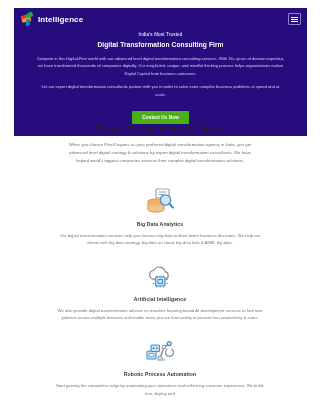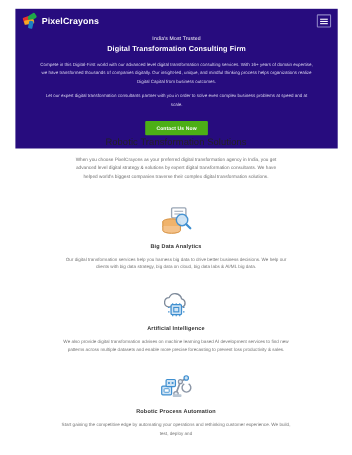--- a/index.html
+++ b/index.html
@@ -212,42 +212,42 @@
   <section class="hero">
 
     <nav class="nav">
       <div class="brand">
         <span class="brand-logo">
           <span class="p1"></span>
             <span class="p2"></span>
             <span class="p3"></span>
             <span class="p4"></span>
         </span>
-        <span class="brand-name">PixelCrayons</span>
+        <span class="brand-name">Intelligence</span>
       </div>
       <button class="menu-btn">
         <span></span>
           <span></span>
           <span></span>
       </button>
     </nav>
 
     <div class="hero-body">
       <p class="eyebrow">India's Most Trusted</p>
       <h1 class="hero-title">Digital Transformation Consulting Firm</h1>
       <p class="hero-para">Compete in this Digital-First world with our advanced level digital transformation consulting services. With 16+ years of domain expertise, we have transformed thousands of companies digitally. Our insight-led, unique, and mindful thinking process helps organizations realize Digital Capital from business outcomes.</p>
       <p class="hero-para second">Let our expert digital transformation consultants partner with you in order to solve even complex business problems at speed and at scale.</p>
       <div class="cta-wrap">
         <button class="cta">Contact Us Now</button>
       </div>
     </div>
   </section>
 
   <section class="main">
-    <h2 class="section-title">Robotic Transformation Solutions</h2>
+    <h2 class="section-title">Trusted Transformation Solutions</h2>
     <p class="section-intro">When you choose PixelCrayons as your preferred digital transformation agency in India, you get advanced level digital strategy &amp; solutions by expert digital transformation consultants. We have helped world's biggest companies traverse their complex digital transformation solutions.</p>
 
     <div class="cards">
 
       <div class="card">
         <div class="card-icon">
           <svg width="30" height="28" viewBox="0 0 30 28">
             <rect x="11" y="1" width="13" height="9" rx="1" fill="none" stroke="#9aa6b5" stroke-width="1.2"></rect>
             <line x1="13.5" y1="4" x2="21.5" y2="4" stroke="#9aa6b5" stroke-width="1"></line>
             <line x1="13.5" y1="6.5" x2="19" y2="6.5" stroke="#9aa6b5" stroke-width="1"></line>

